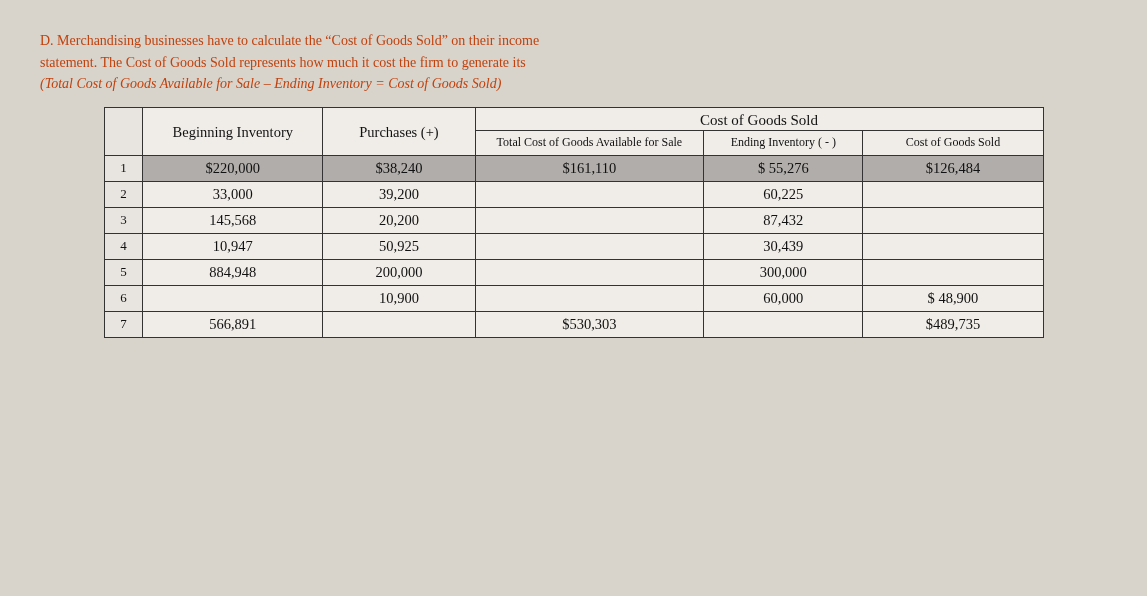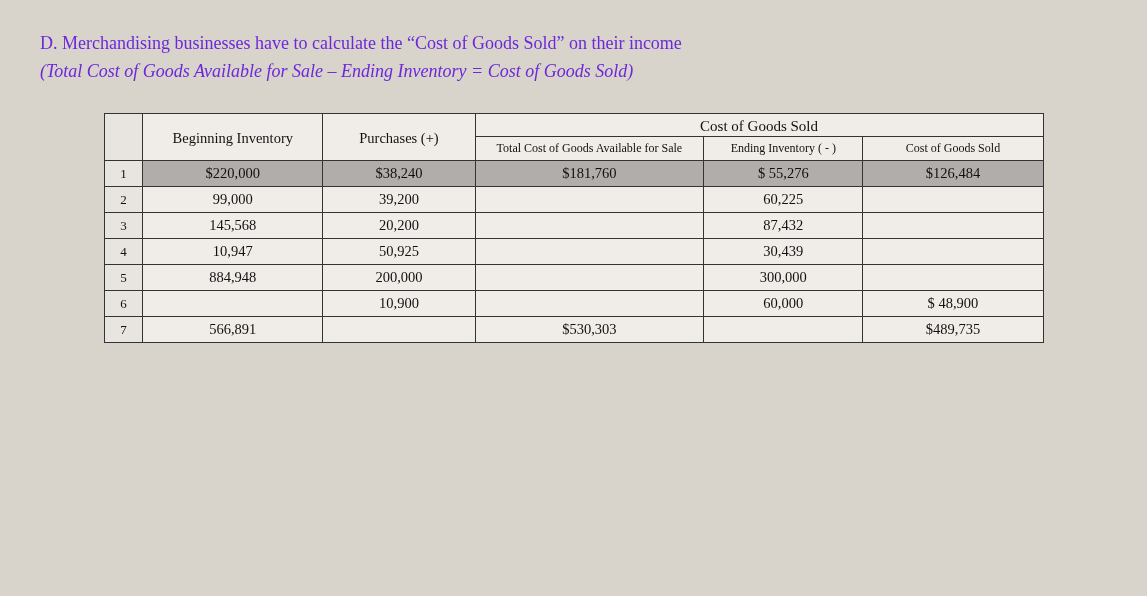--- a/index.html
+++ b/index.html
@@ -4,24 +4,24 @@
   <style>
     * { box-sizing: border-box; margin: 0; padding: 0; }
     body {
       background: #d8d4cc;
       font-family: 'Times New Roman', Times, serif;
       padding: 30px 40px;
       width: 1147px;
       min-height: 596px;
     }
     .intro-text {
-      font-size: 18px;
+      font-size: 14px;
       line-height: 1.55;
-      color: #6d28d9;
-      margin-bottom: 27px;
+      color: #c2410c;
+      margin-bottom: 12px;
       max-width: 1050px;
     }
     .intro-text .italic {
       font-style: italic;
     }
     .table-container {
       margin: 0 auto;
       width: 940px;
     }
     table {
@@ -66,20 +66,21 @@
     .span-header {
       font-size: 15px;
       font-weight: normal;
     }
   </style>
 </head>
 <body>
 
 <div class="intro-text">
   <div>D.  Merchandising businesses have to calculate the “Cost of Goods Sold” on their income</div>
+  <div>statement.  The Cost of Goods Sold represents how much it cost the firm to generate its</div>
   <div class="italic">(Total Cost of Goods Available for Sale – Ending Inventory = Cost of Goods Sold)</div>
 </div>
 
 <div class="table-container">
   <table>
     <thead>
       <tr class="header-top">
         <td rowspan="2" class="row-num"></td>
         <td rowspan="2" class="col-beginning"><span>Beginning Inventory</span></td>
         <td rowspan="2" class="col-purchases"><span>Purchases (+)</span></td>
@@ -89,27 +90,27 @@
         <th class="col-total">Total Cost of Goods Available for Sale</th>
         <th class="col-ending">Ending Inventory ( - )</th>
         <th class="col-cost">Cost of Goods Sold</th>
       </tr>
     </thead>
     <tbody id="table-body">
     <tr class="row-highlight">
           <td class="row-num">1</td>
           <td class="col-beginning">$220,000</td>
           <td class="col-purchases">$38,240</td>
-          <td class="col-total">$181,760</td>
+          <td class="col-total">$161,110</td>
           <td class="col-ending">$ 55,276</td>
           <td class="col-cost">$126,484</td>
         </tr>
         <tr class="row-normal">
           <td class="row-num">2</td>
-          <td class="col-beginning">99,000</td>
+          <td class="col-beginning">33,000</td>
           <td class="col-purchases">39,200</td>
           <td class="col-total"></td>
           <td class="col-ending">60,225</td>
           <td class="col-cost"></td>
         </tr>
         <tr class="row-normal">
           <td class="row-num">3</td>
           <td class="col-beginning">145,568</td>
           <td class="col-purchases">20,200</td>
           <td class="col-total"></td>

